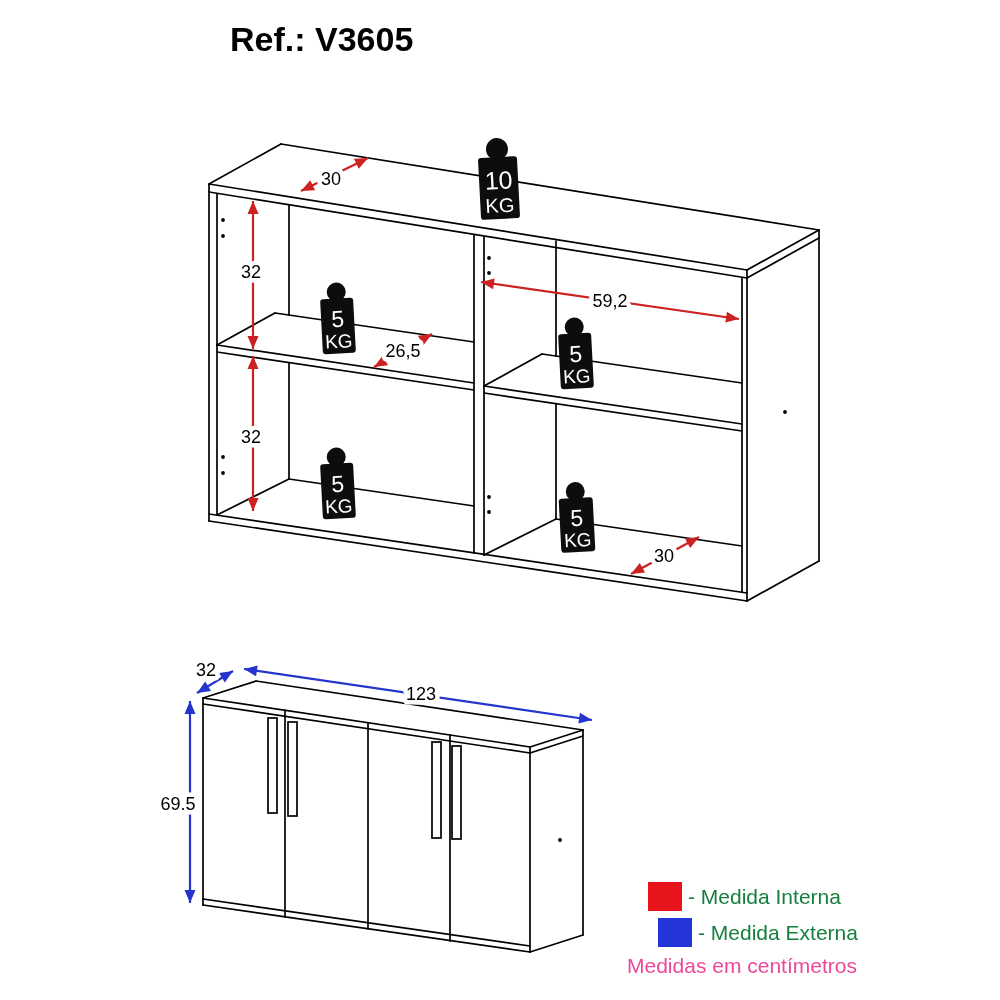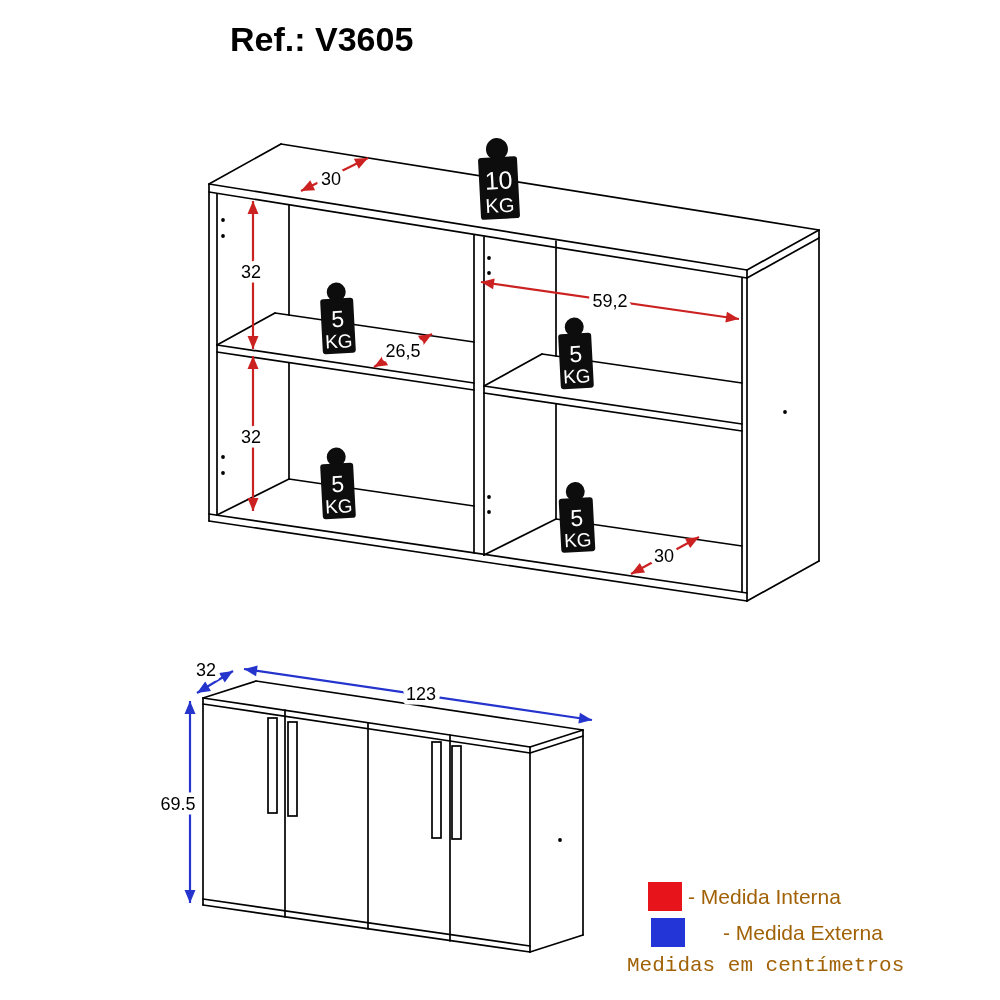--- a/index.html
+++ b/index.html
@@ -10,26 +10,26 @@
   .stage svg{position:absolute;left:0;top:0;}
   .ref-title{
     position:absolute;left:184px;top:20px;
     font-size:34px;font-weight:bold;color:#000;letter-spacing:0;
     white-space:nowrap;
     margin-left:46px;
   }
   .legend{position:absolute;left:627px;top:880px;width:230px;}
   .legend-row{position:absolute;display:flex;align-items:center;}
   .legend-row.internal{left:21px;top:2px;}
-  .legend-row.external{left:24px;top:38px;gap:32px;}
+  .legend-row.external{left:31px;top:38px;}
   .swatch{width:34px;height:29px;display:inline-block;flex:0 0 auto;}
-  .legend-label{font-size:21px;color:#a16207;margin-left:6px;white-space:nowrap;}
+  .legend-label{font-size:21px;color:#15803d;margin-left:6px;white-space:nowrap;}
   .legend-note{
     position:absolute;left:0px;top:74px;width:228px;text-align:center;
-    font-size:21px;color:#a16207;white-space:nowrap;font-family:Liberation Mono, monospace;
+    font-size:21px;color:#ec4899;white-space:nowrap;
   }
 </style>
 </head>
 <body>
 
 <div class="stage">
 
   <div class="ref-title">Ref.: V3605</div>
 
   <svg id="diagram" width="1000" height="1000" viewBox="0 0 1000 1000">

